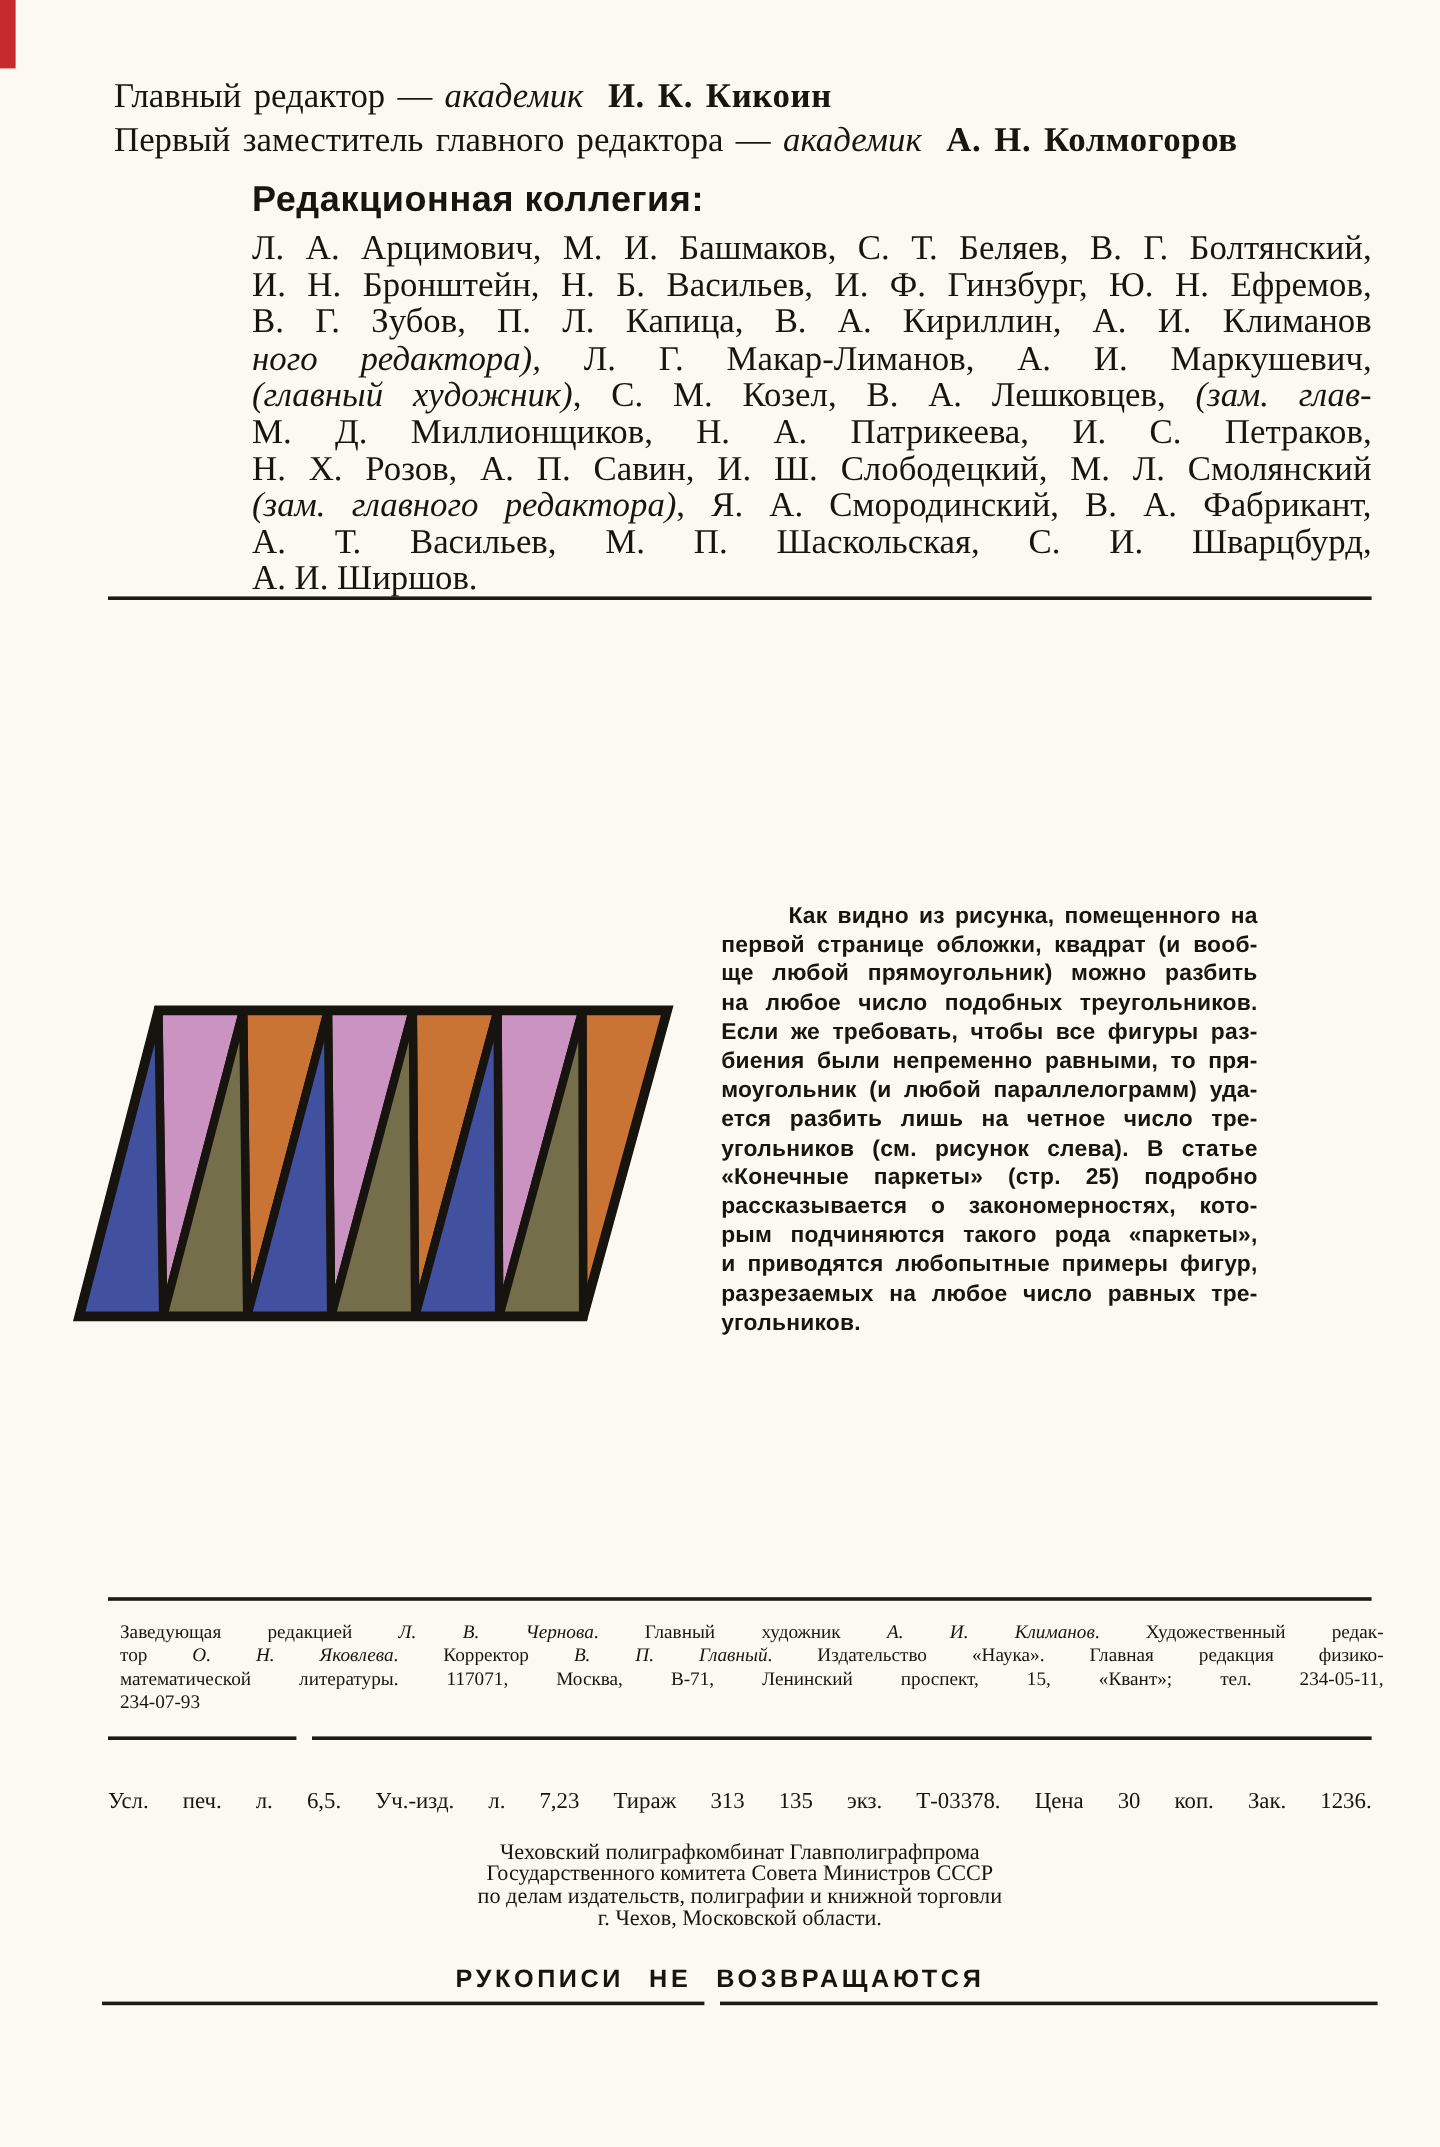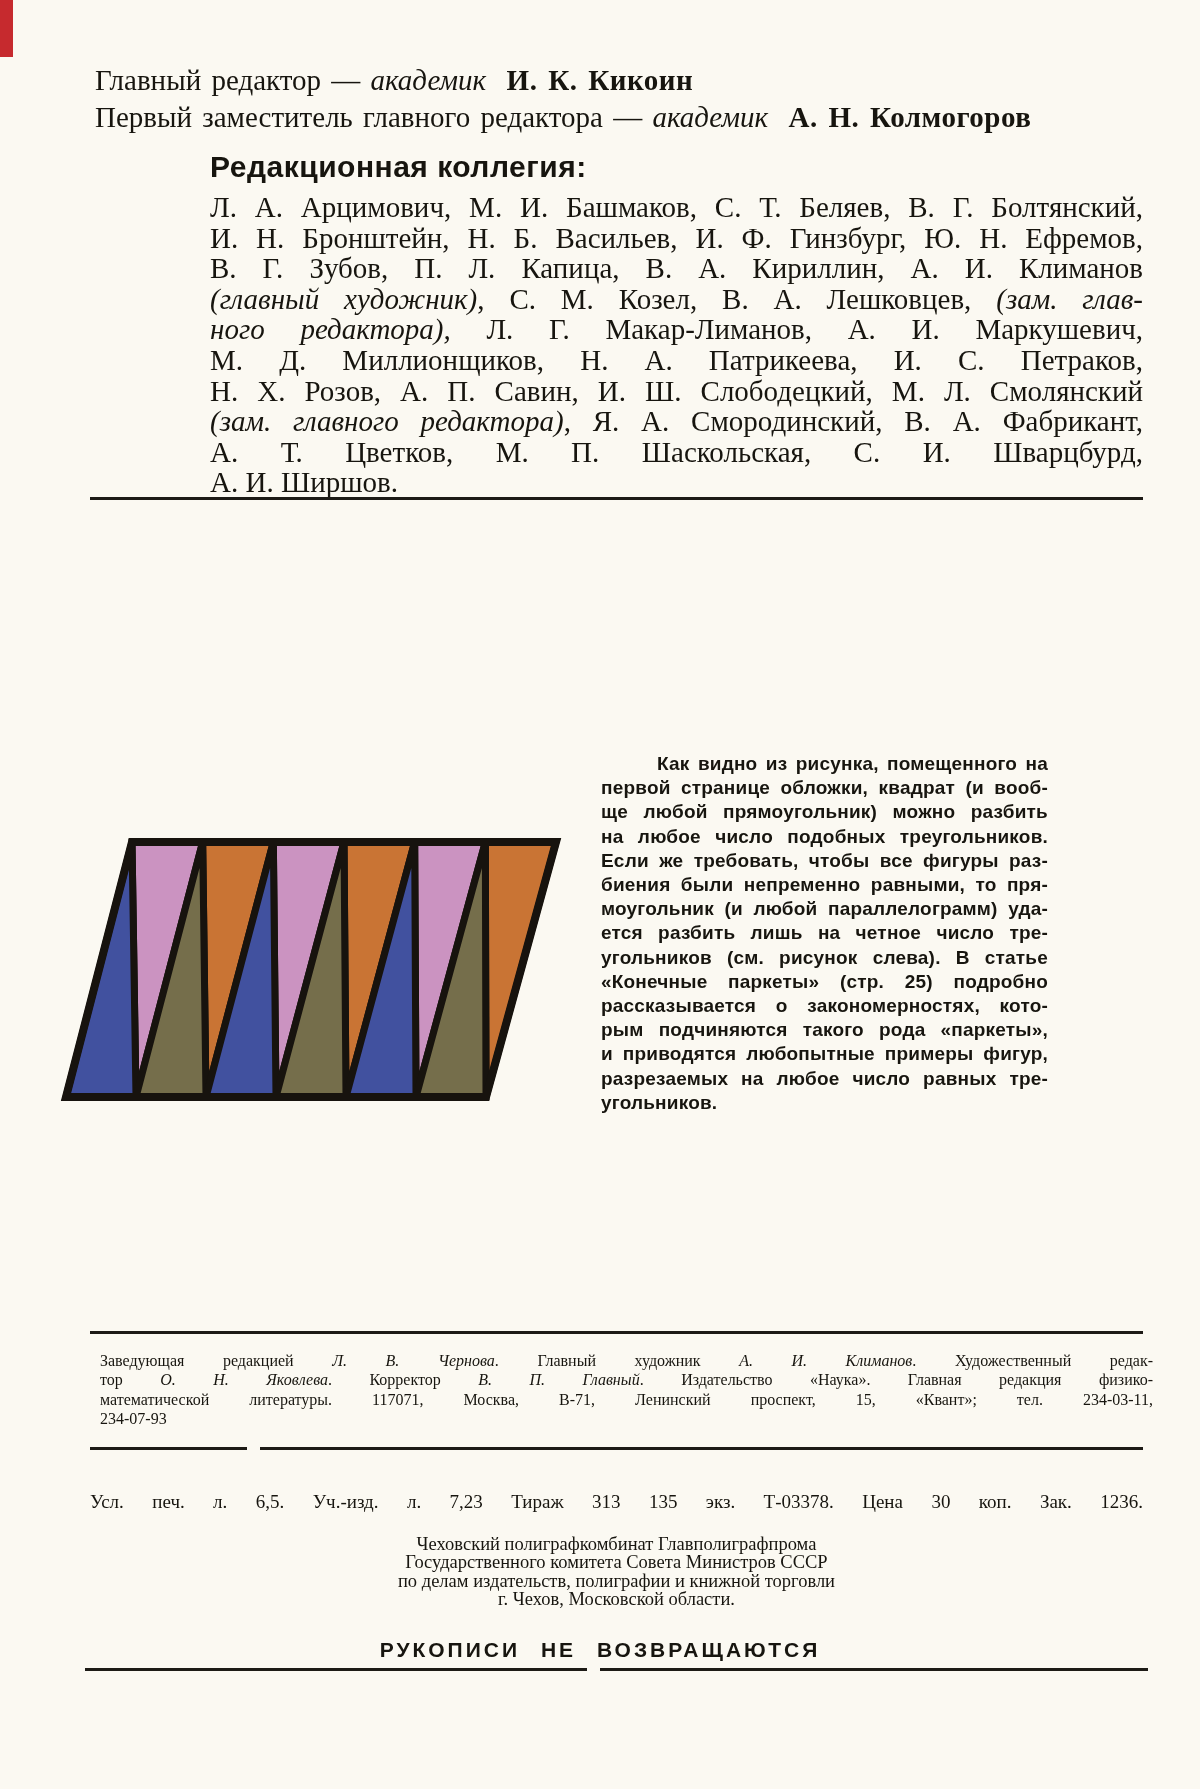--- a/index.html
+++ b/index.html
@@ -61,26 +61,26 @@
       <div class="ln"><span class="f-r">Главный редактор — </span><span class="f-i">академик</span><span class="f-r">&nbsp; </span><span class="f-b">И. К. Кикоин</span></div>
       <div class="ln"><span class="f-r">Первый заместитель главного редактора — </span><span class="f-i">академик</span><span class="f-r">&nbsp; </span><span class="f-b">А. Н. Колмогоров</span></div>
     </div>
 
   <div class="abs board-heading sans">Редакционная коллегия:</div>
 
   <div class="abs board-list serif just">
       <div class="ln"><span class="f-r">Л. А. Арцимович, М. И. Башмаков, С. Т. Беляев, В. Г. Болтянский,</span></div>
       <div class="ln"><span class="f-r">И. Н. Бронштейн, Н. Б. Васильев, И. Ф. Гинзбург, Ю. Н. Ефремов,</span></div>
       <div class="ln"><span class="f-r">В. Г. Зубов, П. Л. Капица, В. А. Кириллин, А. И. Климанов</span></div>
+      <div class="ln"><span class="f-i">ного редактора),</span><span class="f-r"> Л. Г. Макар-Лиманов, А. И. Маркушевич,</span></div>
       <div class="ln"><span class="f-i">(главный художник)</span><span class="f-r">, С. М. Козел, В. А. Лешковцев, </span><span class="f-i">(зам. глав-</span></div>
-      <div class="ln"><span class="f-i">ного редактора),</span><span class="f-r"> Л. Г. Макар-Лиманов, А. И. Маркушевич,</span></div>
       <div class="ln"><span class="f-r">М. Д. Миллионщиков, Н. А. Патрикеева, И. С. Петраков,</span></div>
       <div class="ln"><span class="f-r">Н. Х. Розов, А. П. Савин, И. Ш. Слободецкий, М. Л. Смолянский</span></div>
       <div class="ln"><span class="f-i">(зам. главного редактора)</span><span class="f-r">, Я. А. Смородинский, В. А. Фабрикант,</span></div>
-      <div class="ln"><span class="f-r">А. Т. Цветков, М. П. Шаскольская, С. И. Шварцбурд,</span></div>
+      <div class="ln"><span class="f-r">А. Т. Васильев, М. П. Шаскольская, С. И. Шварцбурд,</span></div>
       <div class="ln"><span class="f-r">А. И. Ширшов.</span></div>
     </div>
 
   <div class="abs rule rule-1"></div>
 
   <div class="abs figure-wrap">
     <svg id="tess-svg" width="530" height="290" viewBox="45 825 530 290" xmlns="http://www.w3.org/2000/svg">
         <polygon points="132,842 202.67000000000002,842 136,1097" fill="#cb93c1" stroke="#17130e" stroke-width="7" stroke-linejoin="miter"></polygon>
         <polygon points="66,1097 136,1097 132,842" fill="#41519f" stroke="#17130e" stroke-width="7" stroke-linejoin="miter"></polygon>
         <polygon points="202.67000000000002,842 273.34000000000003,842 206,1097" fill="#c97434" stroke="#17130e" stroke-width="7" stroke-linejoin="miter"></polygon>
@@ -113,21 +113,21 @@
       <div class="ln"><span class="f-r">и приводятся любопытные примеры фигур,</span></div>
       <div class="ln"><span class="f-r">разрезаемых на любое число равных тре-</span></div>
       <div class="ln"><span class="f-r">угольников.</span></div>
     </div>
 
   <div class="abs rule rule-2"></div>
 
   <div class="abs editorial-info serif just">
       <div class="ln"><span class="f-r">Заведующая редакцией </span><span class="f-i">Л. В. Чернова</span><span class="f-r">. Главный художник </span><span class="f-i">А. И. Климанов</span><span class="f-r">. Художественный редак-</span></div>
       <div class="ln"><span class="f-r">тор </span><span class="f-i">О. Н. Яковлева</span><span class="f-r">. Корректор </span><span class="f-i">В. П. Главный</span><span class="f-r">. Издательство «Наука». Главная редакция физико-</span></div>
-      <div class="ln"><span class="f-r">математической литературы. 117071, Москва, В-71, Ленинский проспект, 15, «Квант»; тел. 234-03-11,</span></div>
+      <div class="ln"><span class="f-r">математической литературы. 117071, Москва, В-71, Ленинский проспект, 15, «Квант»; тел. 234-05-11,</span></div>
       <div class="ln"><span class="f-r">234-07-93</span></div>
     </div>
 
   <div class="abs rule rule-3a"></div>
   <div class="abs rule rule-3b"></div>
 
   <div class="abs imprint-rows serif just-all">
       <div class="ln"><span class="f-r">Усл. печ. л. 6,5. Уч.-изд. л. 7,23 Тираж 313 135 экз. Т-03378. Цена 30 коп. Зак. 1236.</span></div>
     </div>
 

